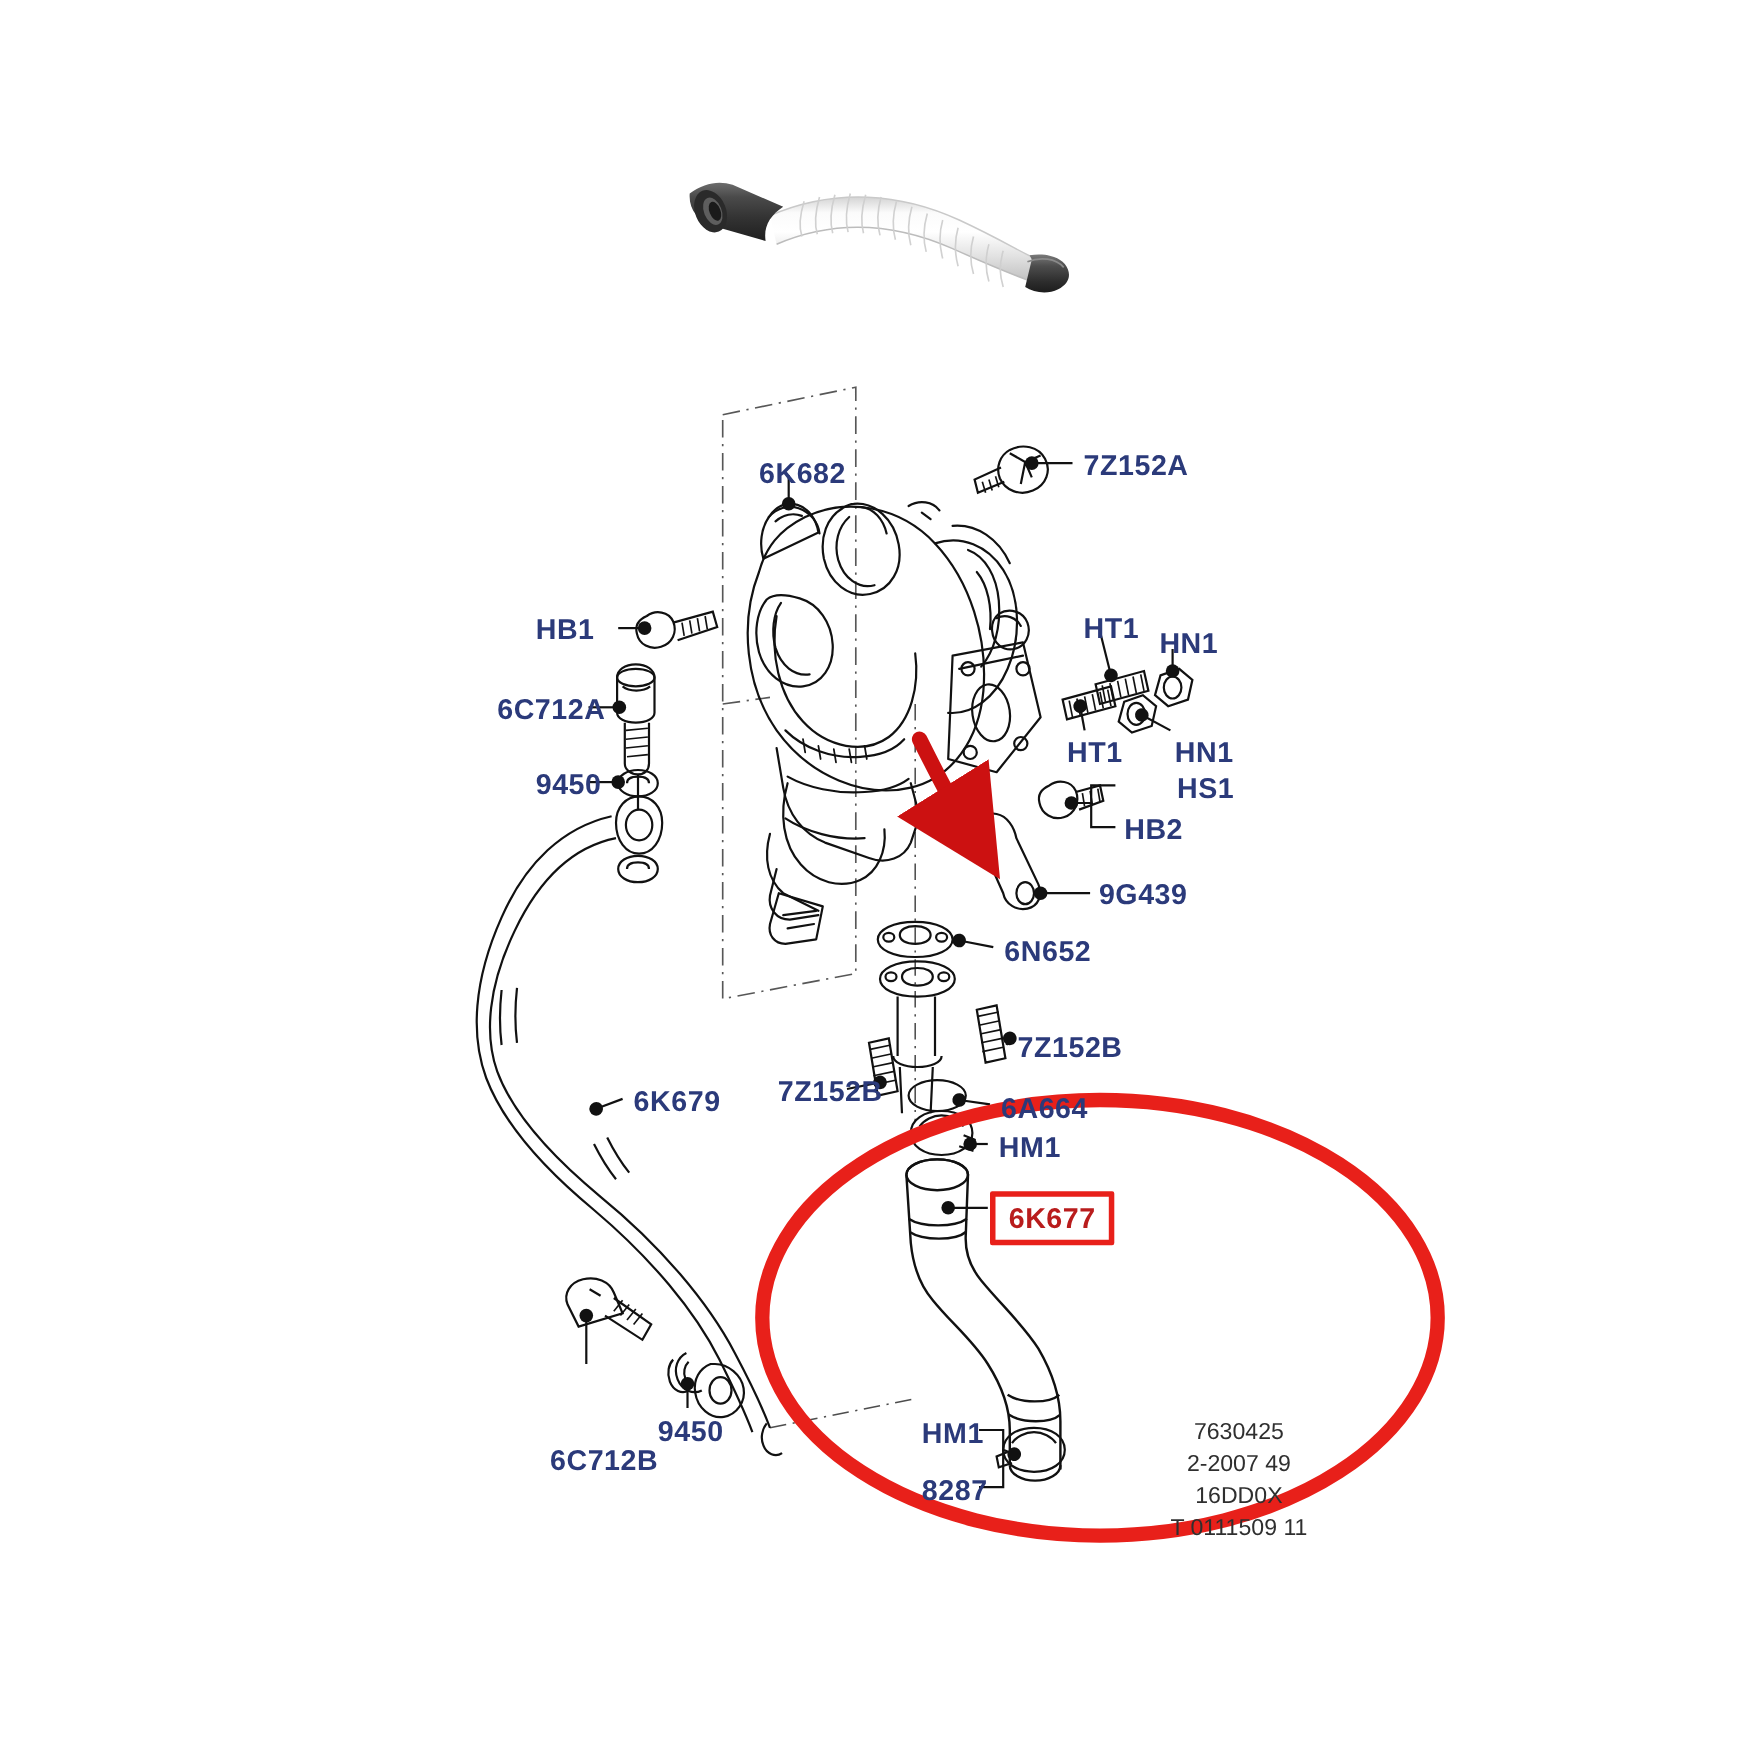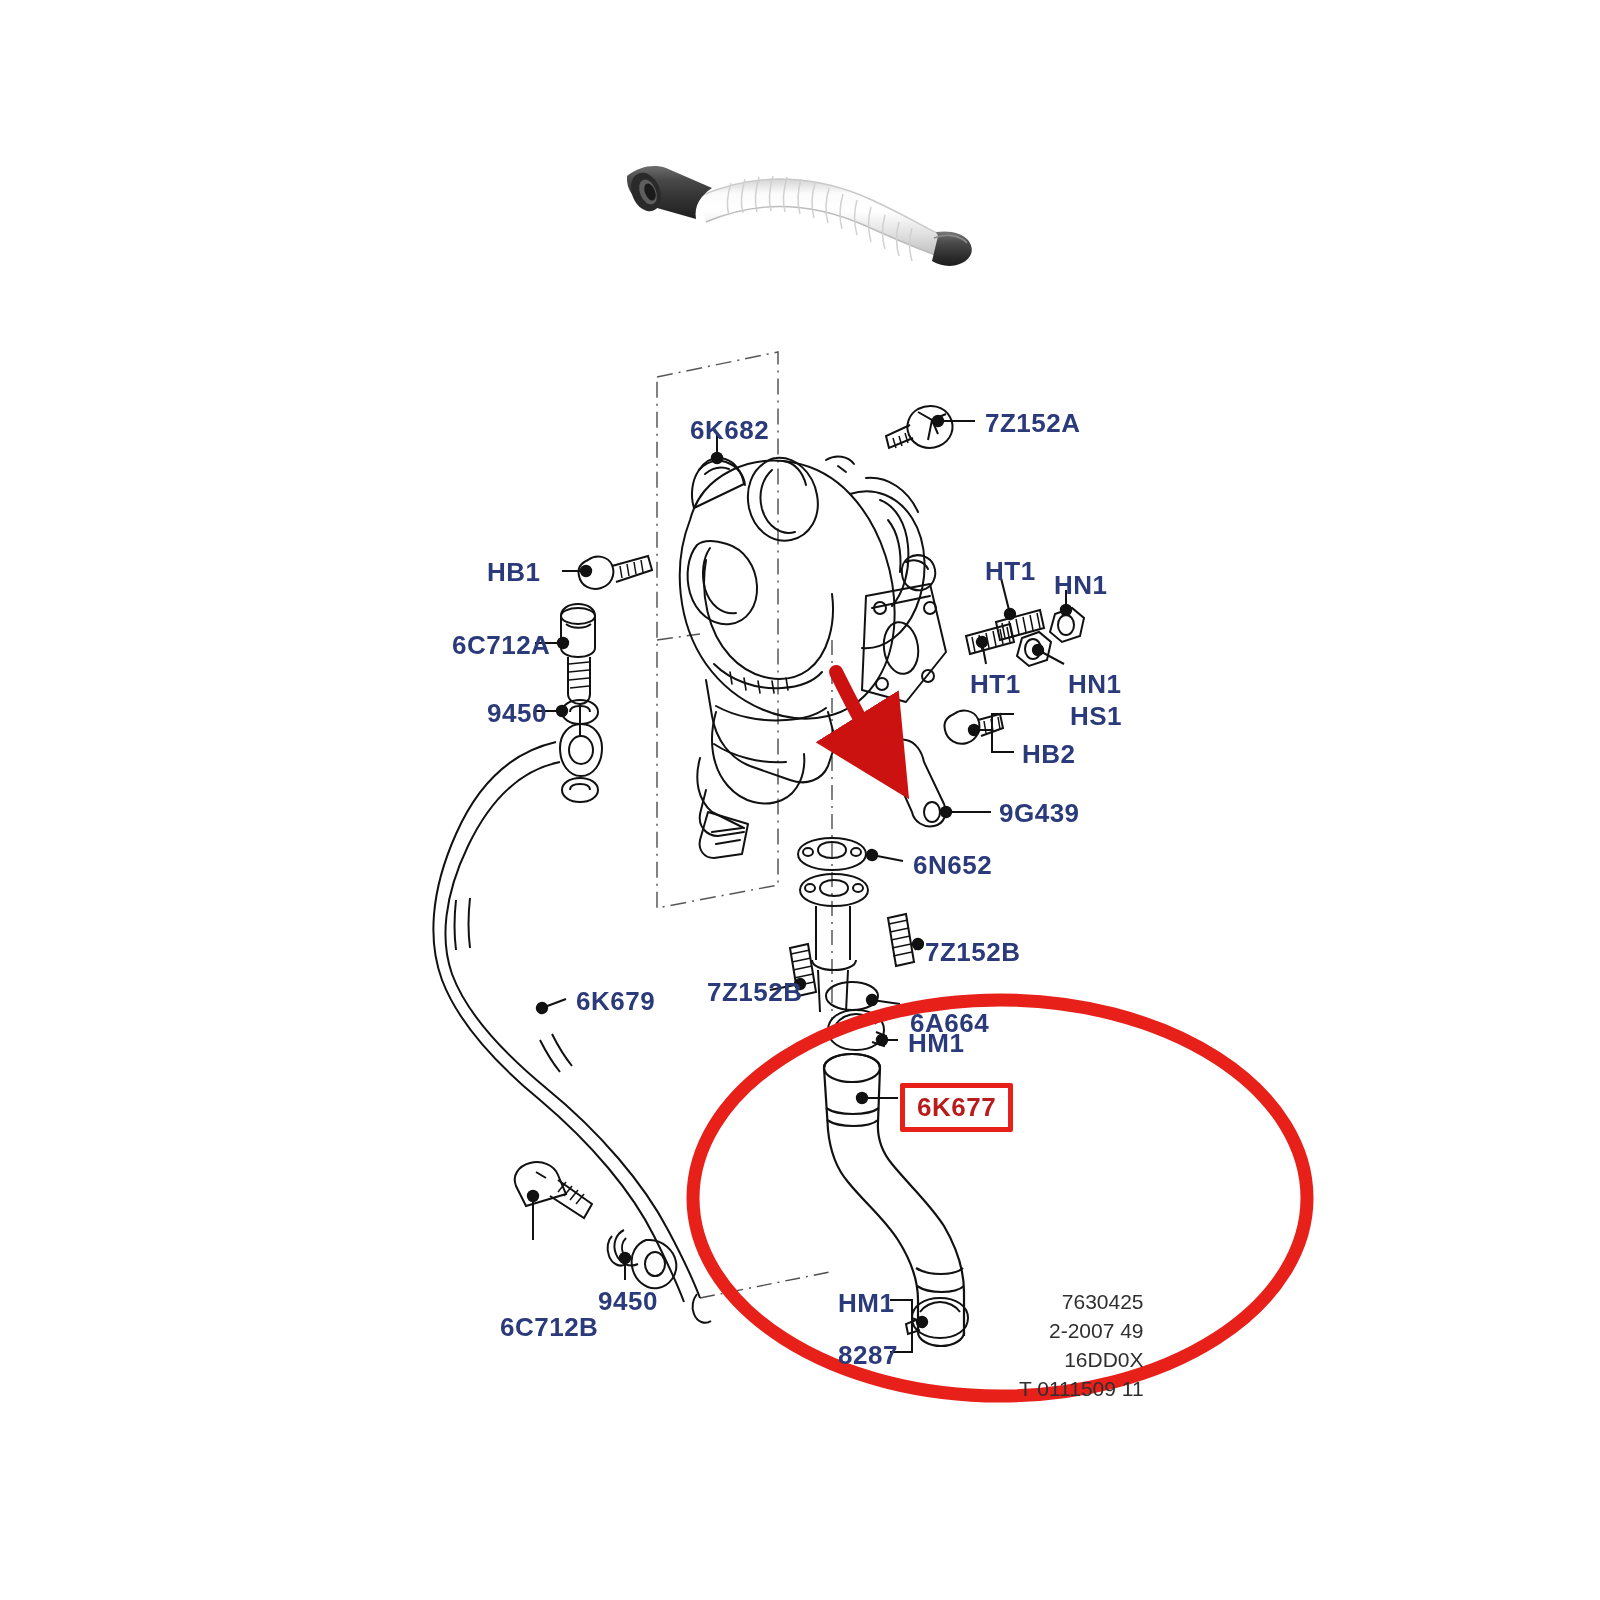--- a/index.html
+++ b/index.html
@@ -451,28 +451,28 @@
       <div class="lbl" style="left: 1054px; top: 572px;">HN1</div>
       <div class="lbl" style="left: 970px; top: 671px;">HT1</div>
       <div class="lbl" style="left: 1068px; top: 671px;">HN1</div>
       <div class="lbl" style="left: 1022px; top: 703px; margin-left: 48px;">HS1</div>
       <div class="lbl" style="left: 1022px; top: 741px;">HB2</div>
       <div class="lbl" style="left: 999px; top: 800px;">9G439</div>
       <div class="lbl" style="left: 913px; top: 852px; text-align: right;">6N652</div>
       <div class="lbl" style="left: 925px; top: 939px;">7Z152B</div>
       <div class="lbl" style="left: 707px; top: 979px;">7Z152B</div>
       <div class="lbl" style="left: 576px; top: 988px;">6K679</div>
-      <div class="lbl" style="left: 910px; top: 994px; margin-top: 16px;">6A664</div>
+      <div class="lbl" style="left: 910px; top: 994px;">6A664</div>
       <div class="lbl" style="left: 908px; top: 1030px;">HM1</div>
       <div class="lbl hl" style="left: 900px; top: 1083px;">6K677</div>
       <div class="lbl" style="left: 500px; top: 1314px;">6C712B</div>
       <div class="lbl" style="left: 598px; top: 1288px;">9450</div>
       <div class="lbl" style="left: 838px; top: 1290px;">HM1</div>
       <div class="lbl" style="left: 838px; top: 1342px;">8287</div>
     </div>
 
-  <div class="meta" id="revblock" style="left: 1019px; top: 1288px; text-align: right;">
+  <div class="meta" id="revblock" style="left: 1064px; top: 1288px; text-align: center;">
       <div>7630425</div>
       <div>2-2007  49</div>
       <div>16DD0X</div>
       <div>T 0111509 11</div>
     </div>
 </div>
 
 </body></html>

